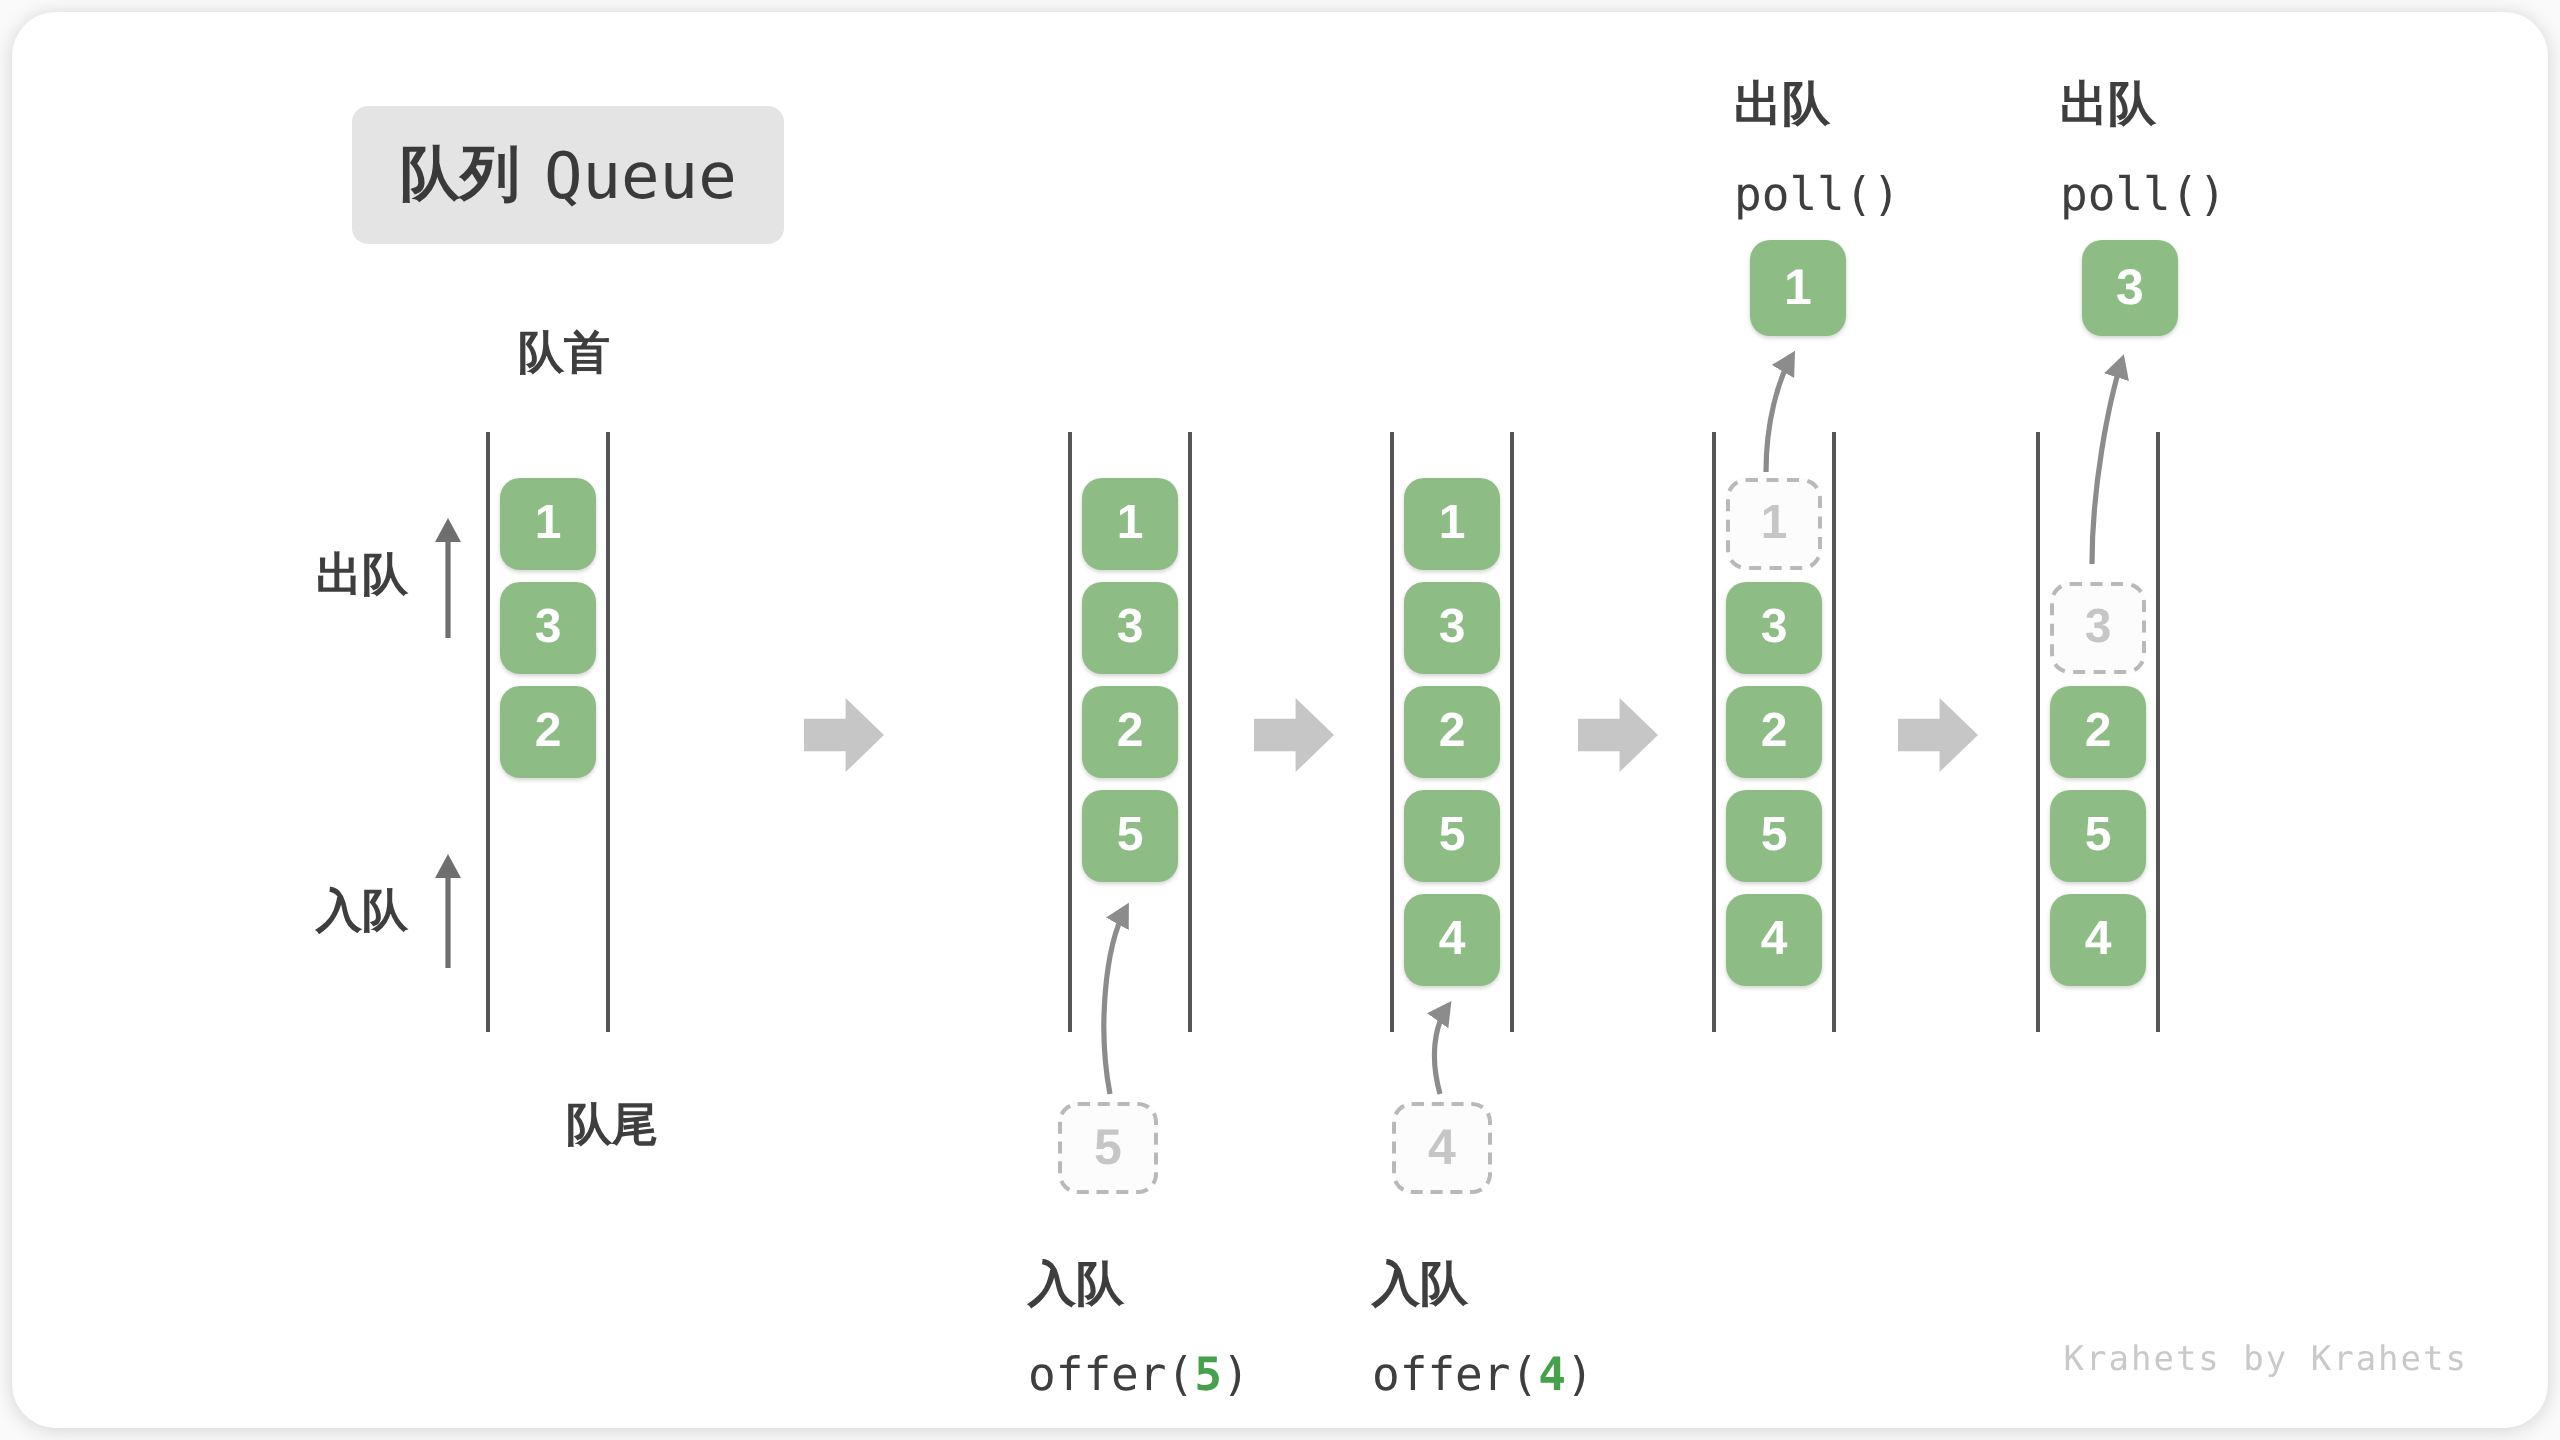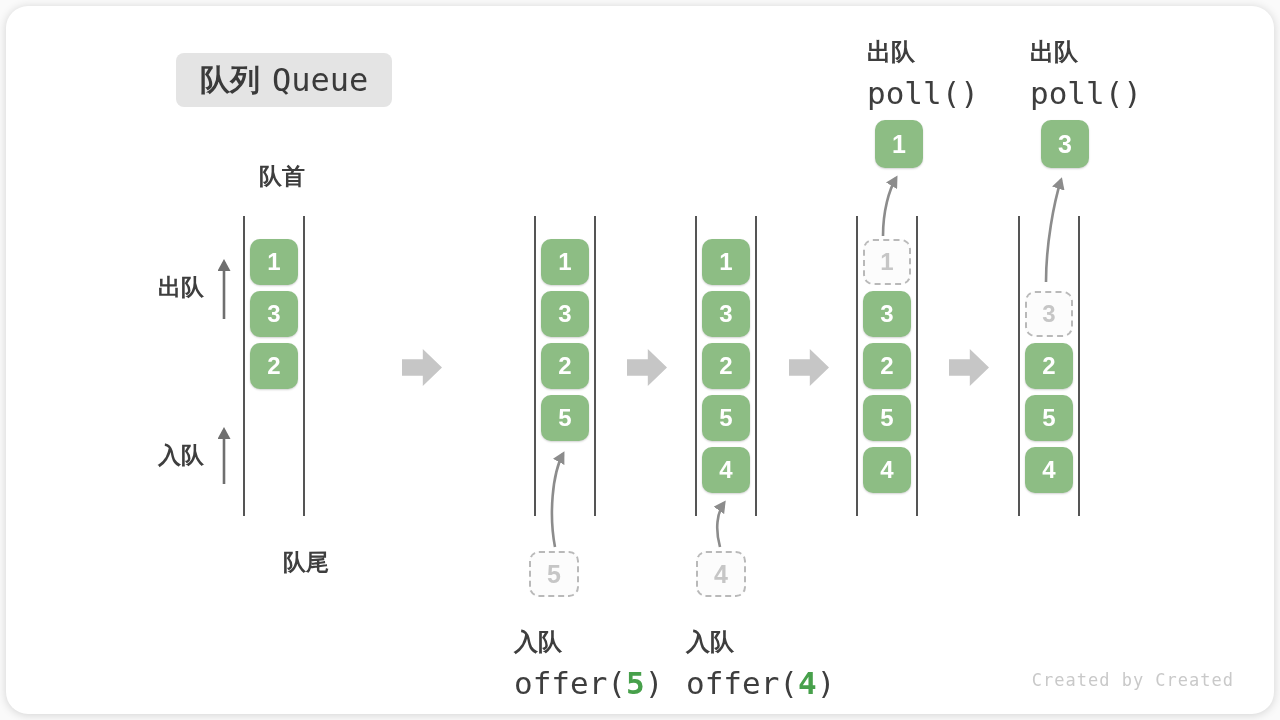--- a/index.html
+++ b/index.html
@@ -3,21 +3,21 @@
 <meta charset="utf-8">
 <style>
   * { margin:0; padding:0; box-sizing:border-box; }
   html,body { width:1280px; height:720px; background:#fafafa; overflow:hidden;
               font-family:"Liberation Sans","DejaVu Sans",sans-serif; }
   .card { position:absolute; left:6px; top:6px; width:1268px; height:708px;
           background:#ffffff; border-radius:22px;
           box-shadow:0 1px 10px rgba(0,0,0,0.16); }
 
   
-  .badge { position:absolute; left:170px; top:47px; height:54px; padding:0 24px;
+  .badge { position:absolute; left:170px; top:47px; height:69px; padding:0 24px;
            background:#e4e4e4; border-radius:8px; display:flex; align-items:center;
            gap:12px; }
   .badge .cn { font-size:30px; font-weight:bold; color:#3a3a3a; }
   .badge .en { font-size:32px; color:#3a3a3a;
                font-family:"DejaVu Sans Mono","Liberation Mono",monospace; }
 
   
   .lbl { position:absolute; font-size:23px; font-weight:bold; color:#3e3e3e; }
   .lbl.center { width:62px; text-align:right; }
 
@@ -40,21 +40,21 @@
   .freebox.solid { background:#8dbd84; color:#ffffff; width:48px; height:48px;
                    box-shadow:0 1px 2px rgba(0,0,0,0.18); }
 
   
   .barrow { position:absolute; top:343px; width:40px; height:37px; background:#c6c6c6;
             clip-path:polygon(0% 28%, 52% 28%, 52% 0%, 100% 50%, 52% 100%, 52% 72%, 0% 72%); }
 
   
   .op { position:absolute; }
   .op .cn { font-size:24px; font-weight:bold; color:#3e3e3e; }
-  .op .code { margin-top:7px; font-size:31px; color:#3e3e3e;
+  .op .code { margin-top:17px; font-size:23px; color:#3e3e3e;
               font-family:"DejaVu Sans Mono","Liberation Mono",monospace; }
   .op .code .arg { color:#47a04b; font-weight:bold; }
 
   svg.overlay { position:absolute; left:0; top:0; width:1280px; height:720px;
                 pointer-events:none; }
 
   .watermark { position:absolute; right:40px; bottom:24px; font-size:17px;
                color:#c9c9c9; letter-spacing:1px;
                font-family:"DejaVu Sans Mono","Liberation Mono",monospace; }
 </style>
@@ -164,14 +164,14 @@
 
     <path d="M 549 541 C 543 510, 546 468, 557 448" fill="none" stroke="#8c8c8c" stroke-width="2.6" marker-end="url(#ah2)"></path>
 
     <path d="M 714 541 C 709 523, 711 507, 718 497" fill="none" stroke="#8c8c8c" stroke-width="2.6" marker-end="url(#ah2)"></path>
 
     <path d="M 877 230 C 877 205, 883 184, 890 172" fill="none" stroke="#8c8c8c" stroke-width="2.6" marker-end="url(#ah2)"></path>
 
     <path d="M 1040 276 C 1040 238, 1048 196, 1055 174" fill="none" stroke="#8c8c8c" stroke-width="2.6" marker-end="url(#ah2)"></path>
   </svg>
 
-  <div class="watermark">Created by Created</div>
+  <div class="watermark">Krahets by Krahets</div>
 </div>
 
 </body></html>

